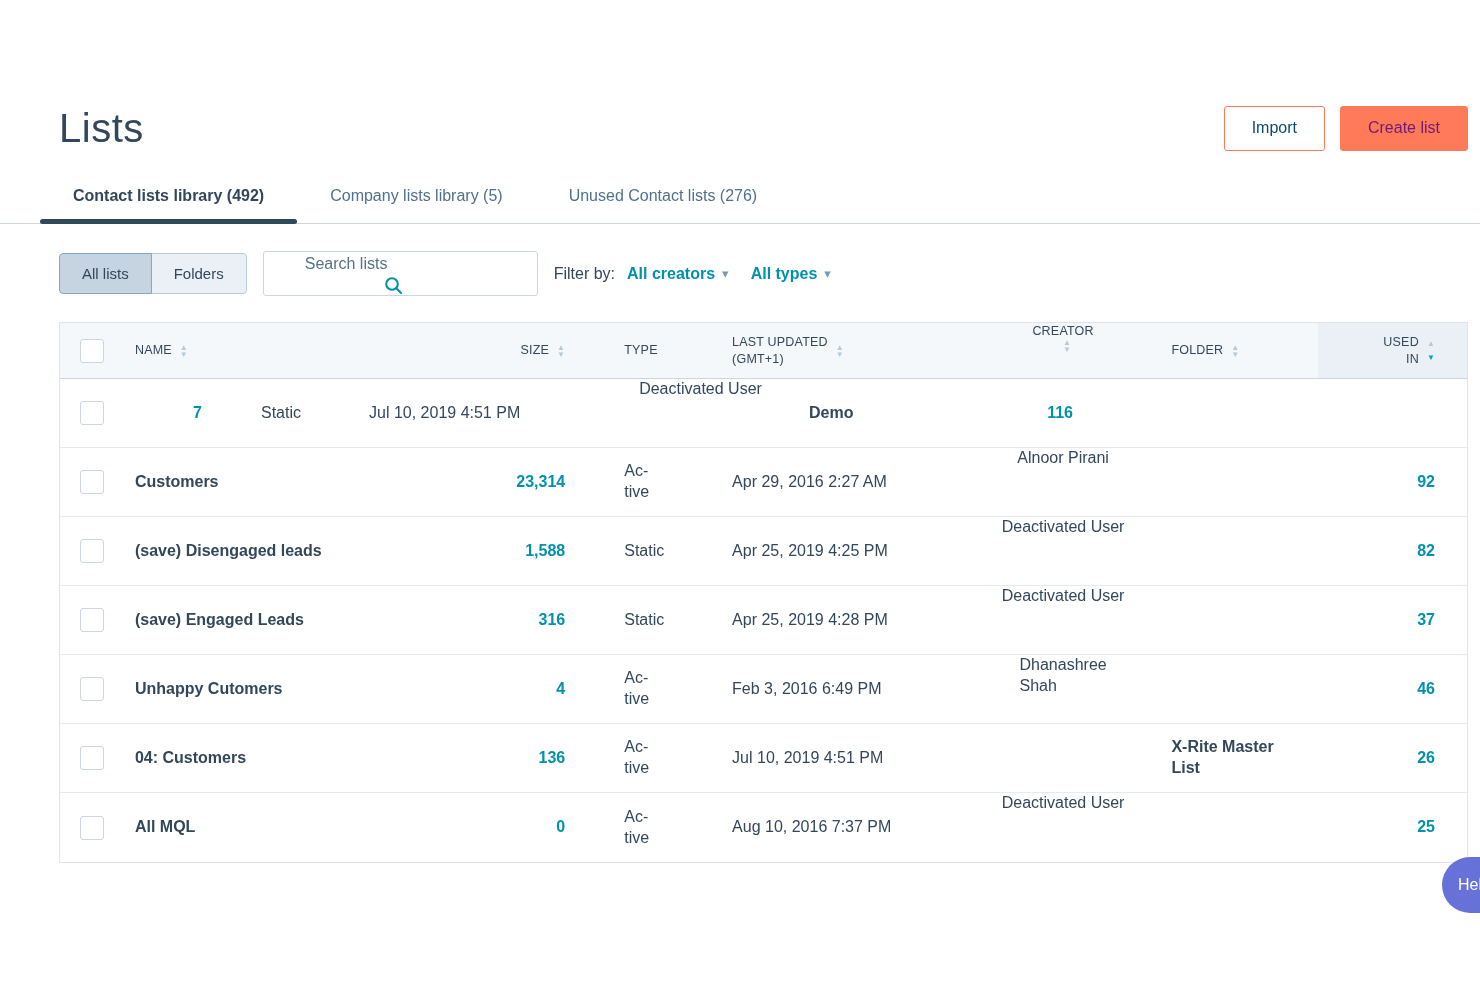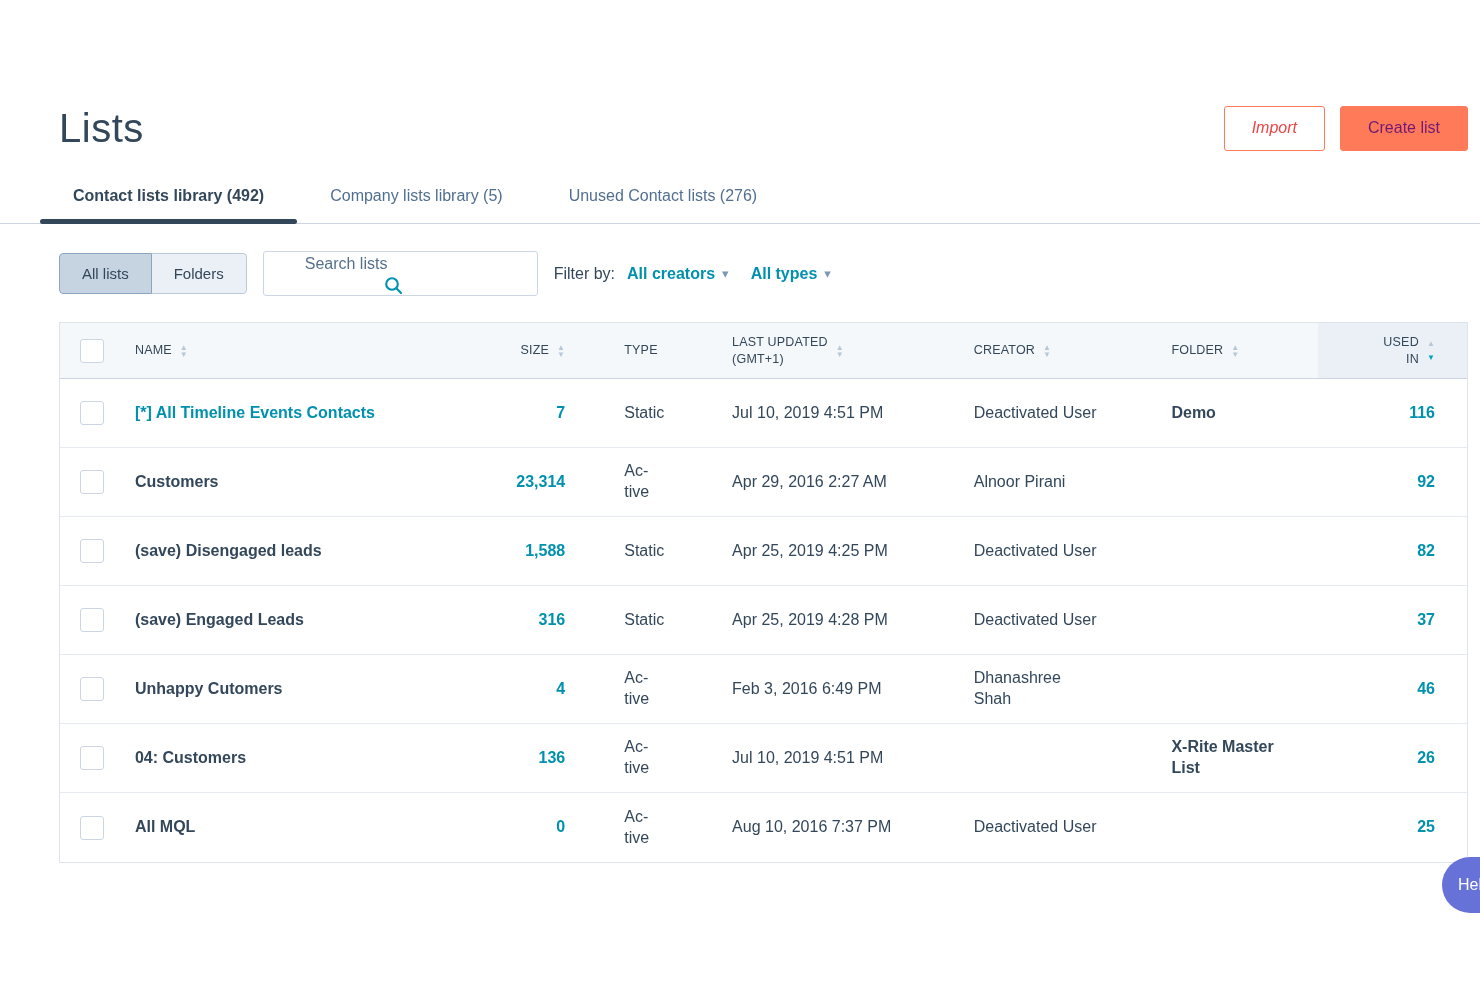--- a/index.html
+++ b/index.html
@@ -24,21 +24,21 @@
   .header-actions { display: flex; gap: 15px; }
   .btn {
     height: 45px;
     padding: 0 27px;
     border-radius: 3px;
     font-size: 16px;
     font-weight: 500;
     font-family: "Liberation Sans", sans-serif;
     cursor: pointer;
   }
-  .btn-outline { background: #fff; border: 1px solid #ff7a59; color: #ef4444; font-style: italic; }
+  .btn-outline { background: #fff; border: 1px solid #ff7a59; color: #0c4a6e; }
   .btn-primary { background: #ff7a59; border: 1px solid #ff7a59; color: #701a75; }
 
   
   .tabs-row {
     margin-top: 16px;
     padding-left: 40px;
     border-bottom: 1px solid #cbd6e2;
     display: flex;
     height: 56px;
   }
@@ -150,21 +150,21 @@
     font-weight: 500;
     color: #33475b;
     letter-spacing: 0.2px;
     cursor: pointer;
   }
   .col-check   { width: 62px;  padding-left: 20px; }
   .col-name    { width: 364px; padding-left: 13px; }
   .col-size    { width: 112px; padding-right: 32px; justify-content: flex-end; text-align: right; }
   .col-type    { width: 116px; padding-left: 27px; }
   .col-updated { width: 244px; padding-left: 19px; }
-  .col-creator { width: 196px; padding-left: 17px; }
+  .col-creator { width: 196px; padding-left: 17px; flex-direction: column; }
   .col-folder  { width: 166px; padding-left: 19px; }
   .col-used    { width: 149px; padding-right: 32px; justify-content: flex-end; text-align: right; }
   .th.col-used { background: #eaf0f6; }
 
   .pre { white-space: pre-line; }
   .checkbox {
     width: 24px; height: 24px;
     border: 1px solid #cbd6e2;
     border-radius: 3px;
     background: #fff;
@@ -300,23 +300,20 @@
           <i>▲</i>
           <i class="on">▼</i>
         </span>
     </div>
   </div>
 
   <div class="trow">
     <div class="cell col-check">
         <span class="checkbox"></span>
       </div>
-    <div class="cell col-name">
-        <span class="link bold cell-text link" style="color:#0091ae">[*] All Timeline Events Contacts</span>
-      </div>
     <div class="cell col-size">
         <span class="link bold num">7</span>
       </div>
     <div class="cell col-type">
         <span class="cell-text pre">Static</span>
       </div>
     <div class="cell col-updated">
         <span class="cell-text">Jul 10, 2019 4:51 PM</span>
       </div>
     <div class="cell col-creator">

